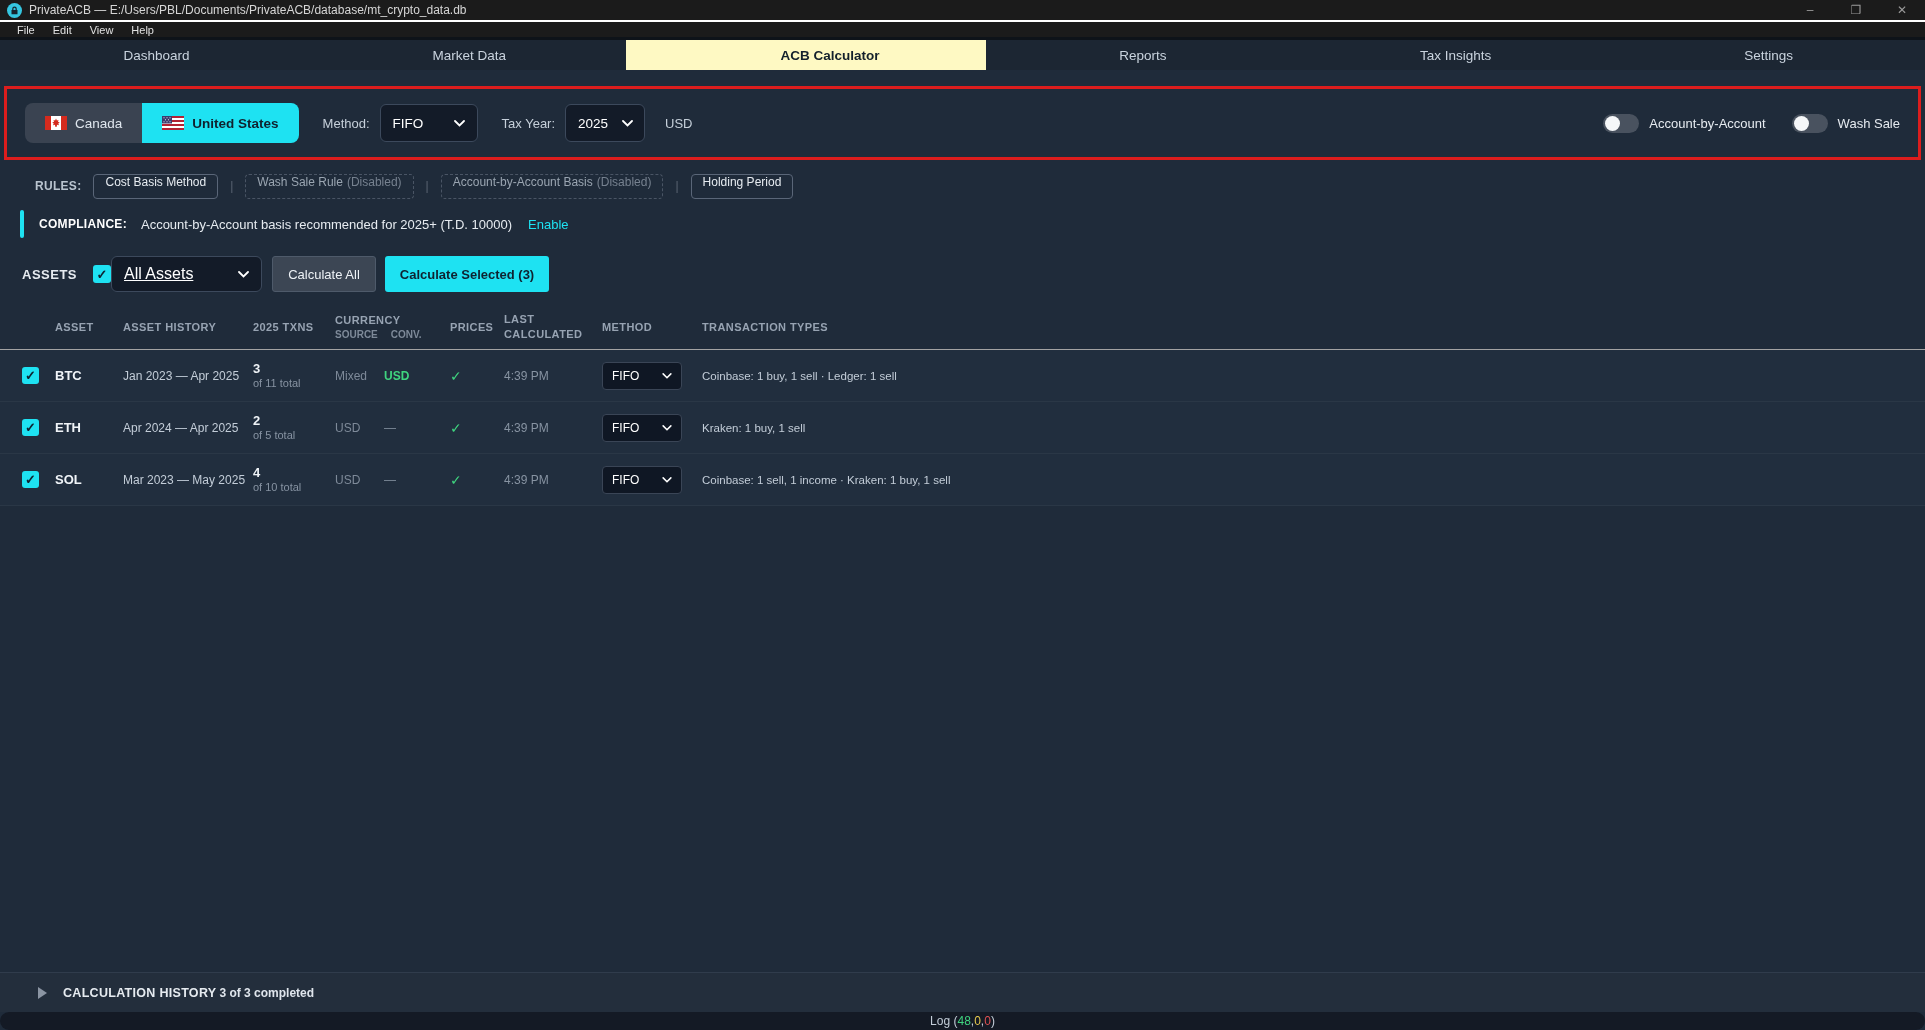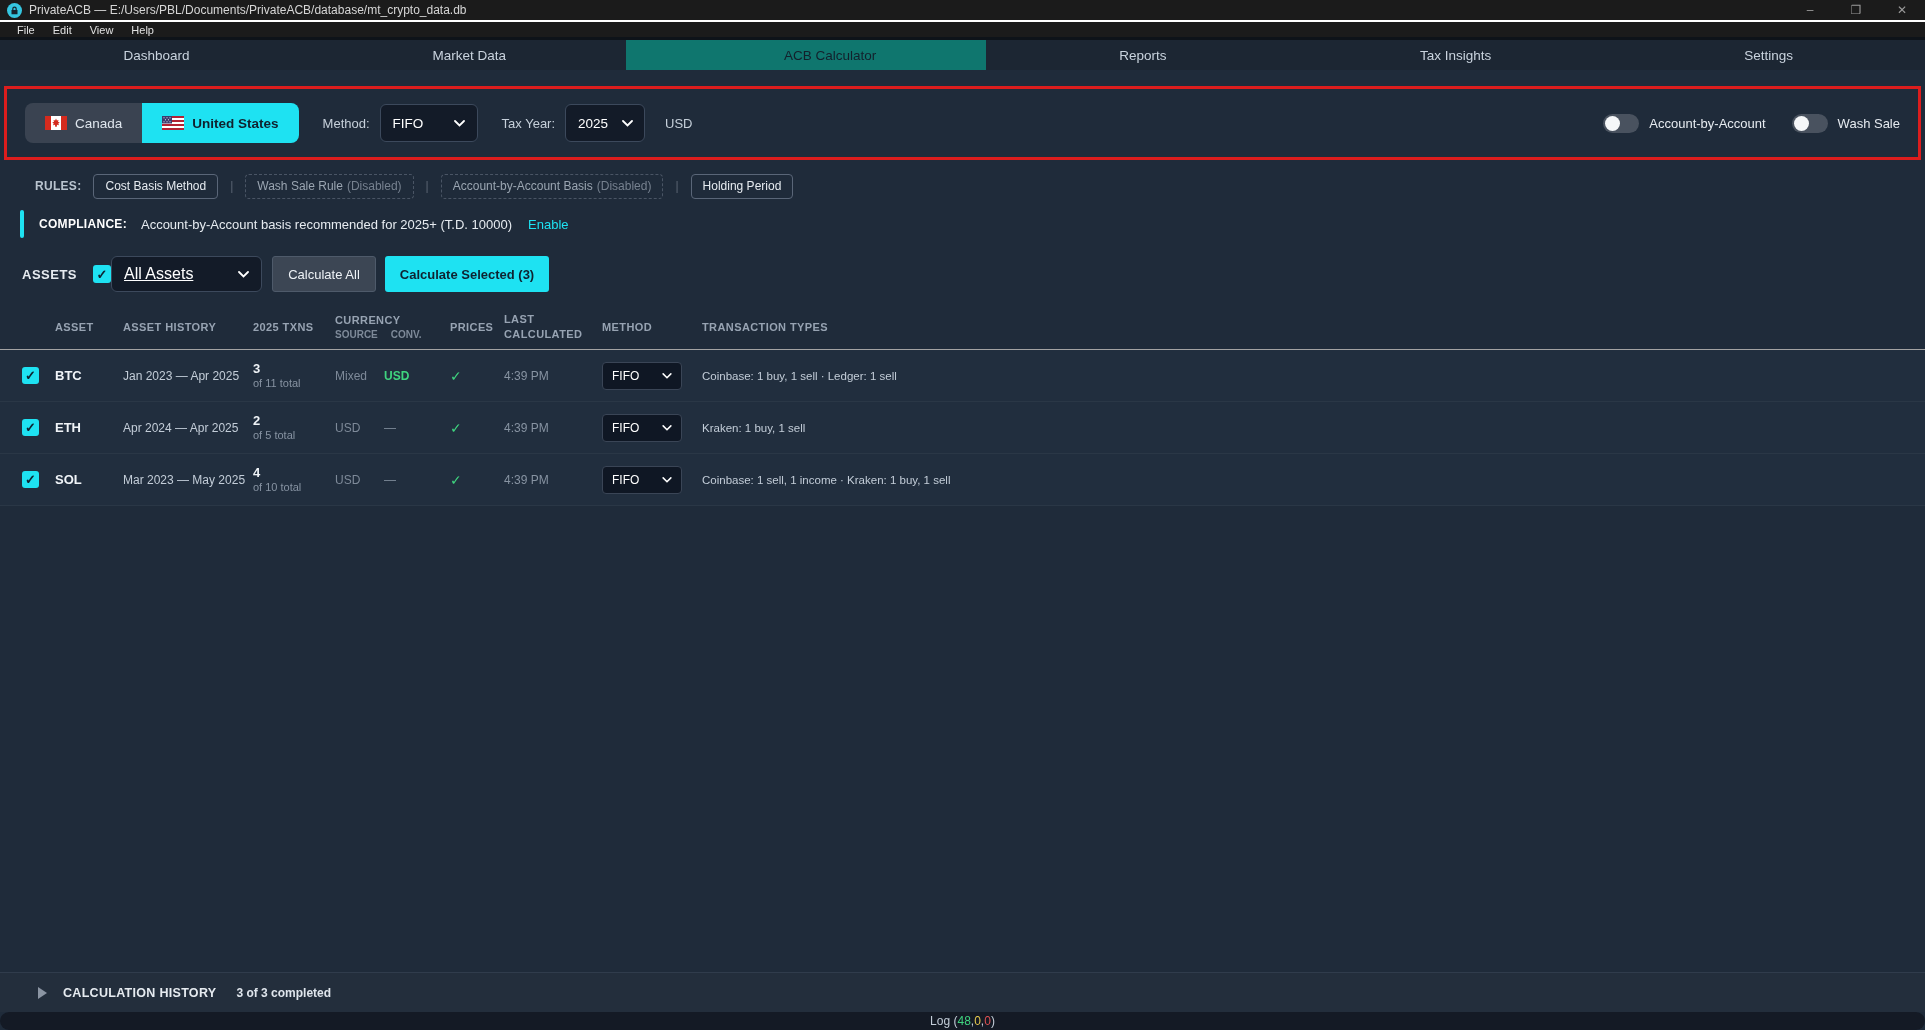--- a/index.html
+++ b/index.html
@@ -15,21 +15,21 @@
   .title-text { font-size:12px; color:#d6d6d6; }
   .win-controls { margin-left:auto; display:flex; height:100%; }
   .win-btn { width:46px; height:100%; display:flex; align-items:center; justify-content:center; color:#9a9a9a; font-size:12px; }
   .white-line { height:2px; background:#ffffff; flex:0 0 auto; }
   
   .menubar { height:15px; background:#1b1b1b; display:flex; align-items:center; padding-left:8px; flex:0 0 auto; }
   .menu-item { font-size:11px; color:#e0e0e0; padding:0 9px; }
   
   .tabbar { height:33px; background:#1c2633; border-top:3px solid #0e1319; display:flex; flex:0 0 auto; }
   .tab { flex:1; display:flex; align-items:center; justify-content:center; font-size:13.5px; color:#c9d3de; }
-  .tab.active { background:#0f766e; color:#13202c; font-weight:400;padding-left:48px; }
+  .tab.active { background:#fef9c3; color:#13202c; font-weight:700;padding-left:48px; }
   
   .main { flex:1; background:#1f2b3a; overflow:hidden; }
   
   .red-box { margin:16px 4px 0 4px; height:74px; border:3px solid #dc1d1d; display:flex; align-items:center; padding:0 18px; }
   .seg { display:flex; height:40px; }
   .seg-btn { display:flex; align-items:center; gap:8px; padding:0 20px; font-size:13.5px; }
   .seg-btn.dark { background:#3a4351; color:#dfe6ee; border-radius:8px 0 0 8px; }
   .seg-btn.cyan { background:#1ee2f2; color:#10212e; font-weight:700; border-radius:0 8px 8px 0; }
   .flag { width:22px; height:14px; display:block; }
   .tb-label { font-size:13px; color:#c6d0da; margin:0 10px 0 24px; }
@@ -38,21 +38,21 @@
   .select .chev { margin-left:14px; display:flex; }
   .usd-label { font-size:13px; color:#c6d0da; margin-left:20px; }
   .toggles { margin-left:auto; display:flex; align-items:center; gap:26px;text-align:right; }
   .toggle-group { display:flex; align-items:center; gap:10px; }
   .toggle { width:36px; height:19px; border-radius:10px; background:#49525f; position:relative; }
   .toggle .knob { position:absolute; left:2px; top:2px; width:15px; height:15px; border-radius:50%; background:#f5f7f9; }
   .toggle-label { font-size:13px; color:#e6ebf0; }
   
   .rules-row { margin-top:8px; height:36px; display:flex; align-items:center; padding-left:35px; gap:12px; }
   .rules-label { font-size:12px; font-weight:700; color:#b9c4cf; letter-spacing:0.3px; }
-  .chip { height:25px; display:flex; align-items:center; padding:0 11px; border-radius:4px; font-size:12px; }
+  .chip { height:25px; display:flex; padding:0 11px; border-radius:4px; font-size:12px; }
   .chip.solid { border:1px solid #5a6678; color:#e6ebf0; }
   .chip.dashed { border:1px dashed #4a5565; color:#9aa5b1; }
   .chip .suffix { margin-left:4px; color:#76818f; }
   .rule-sep { color:#5a6472; font-size:12px; }
   
   .compliance-row { margin-top:4px; height:32px; display:flex; align-items:center; padding-left:20px; }
   .comp-bar { width:4px; height:28px; border-radius:2px; background:#1ee2f2; margin-right:15px; }
   .comp-label { font-size:12px; font-weight:700; color:#ffffff; letter-spacing:0.3px; margin-right:14px; }
   .comp-msg { font-size:13px; color:#e6ebf0; }
   .comp-action { font-size:13px; color:#1ee2f2; margin-left:16px; }
@@ -86,21 +86,21 @@
   .cell-check { font-size:14px; color:#3fd47f; }
   .cell-time { font-size:12px; color:#8793a2; }
   .method-select { width:80px; height:28px; background:#0f1724; border:1px solid #3a4556; border-radius:4px;
                    font-size:12px; padding:0 9px; }
   .cell-types { font-size:11.5px; color:#c3cdd8; }
   
   .history-bar { flex:0 0 auto; height:40px; background:#232e3c; border-top:1px solid #303c4c;
                  display:flex; align-items:center; padding-left:38px; }
   .tri { width:0; height:0; border-top:6px solid transparent; border-bottom:6px solid transparent; border-left:9px solid #8b95a3; }
   .hist-label { font-size:12.5px; font-weight:700; color:#e6ebf0; letter-spacing:0.3px; margin-left:16px; }
-  .hist-status { font-size:12px; font-weight:600; color:#dfe5ec; margin-left:20px; }
+  .hist-status { font-size:12px; font-weight:600; color:#dfe5ec; margin-left:3px; }
   
   .statusbar { flex:0 0 auto; height:18px; background:#141a25; display:flex; align-items:center; justify-content:center; font-size:12px;border-radius:9px; }
   .log-txt { color:#c3cdd8; }
   .log-ok { color:#3fd47f; }
   .log-warn { color:#e8c94d; }
   .log-err { color:#e05252; }
   svg { display:block; }
 </style>
 </head>
 <body>

